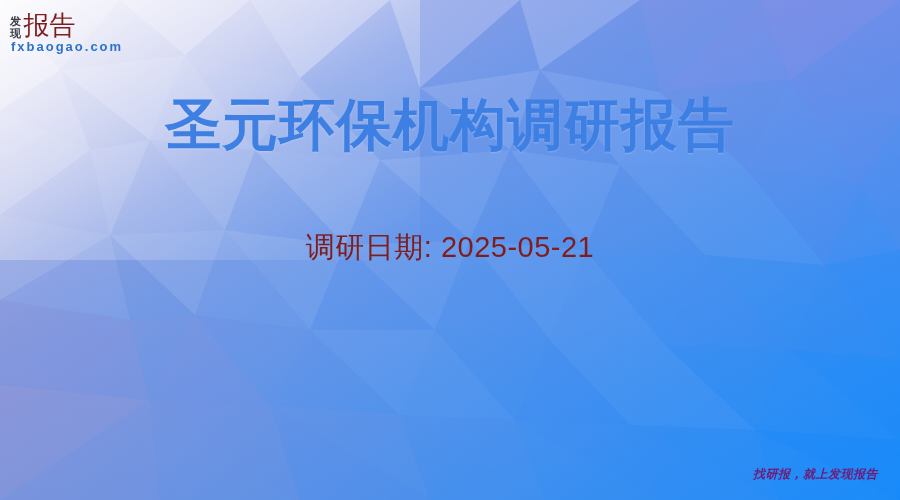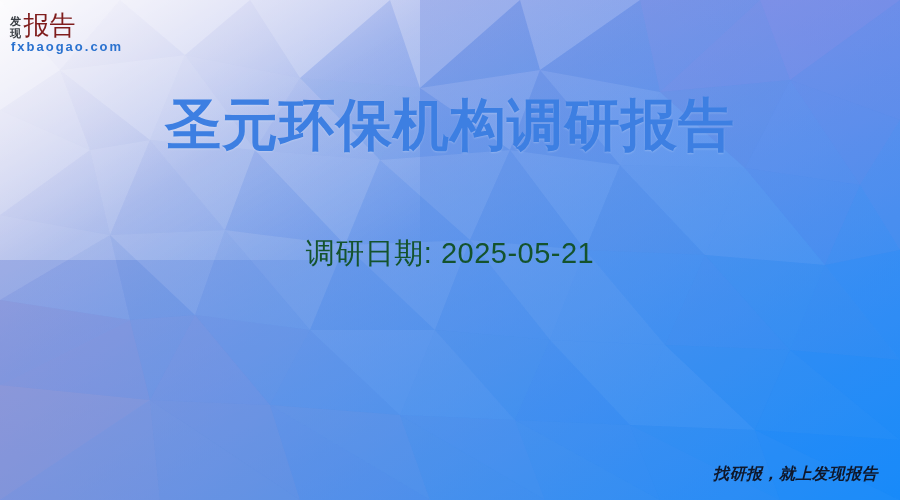--- a/index.html
+++ b/index.html
@@ -94,41 +94,41 @@
     font-size: 56px;
     line-height: 66px;
     font-weight: 800;
     color: #3d7fe2;
     letter-spacing: 1px;
     text-shadow: 0 1px 2px rgba(255,255,255,0.22);
   }
   .subtitle {
     position: absolute;
     left: 0;
-    top: 234px;
+    top: 228px;
     width: 900px;
     text-align: center;
     font-size: 29px;
     line-height: 38px;
     font-weight: 400;
-    color: #14532d;
+    color: #7f1d1d;
     letter-spacing: 0.5px;
   }
 
   
   .tagline {
     position: absolute;
     right: 22px;
     bottom: 16px;
     z-index: 6;
-    font-size: 16px;
+    font-size: 12px;
     line-height: 20px;
     font-weight: 700;
     font-style: italic;
-    color: #0f172a;
+    color: #701a75;
     letter-spacing: 0.5px;
   }
 </style>
 </head>
 <body>
 
 <div class="slide">
 
   <svg class="bg-svg" viewBox="0 0 900 500" preserveAspectRatio="none">
     <defs>

